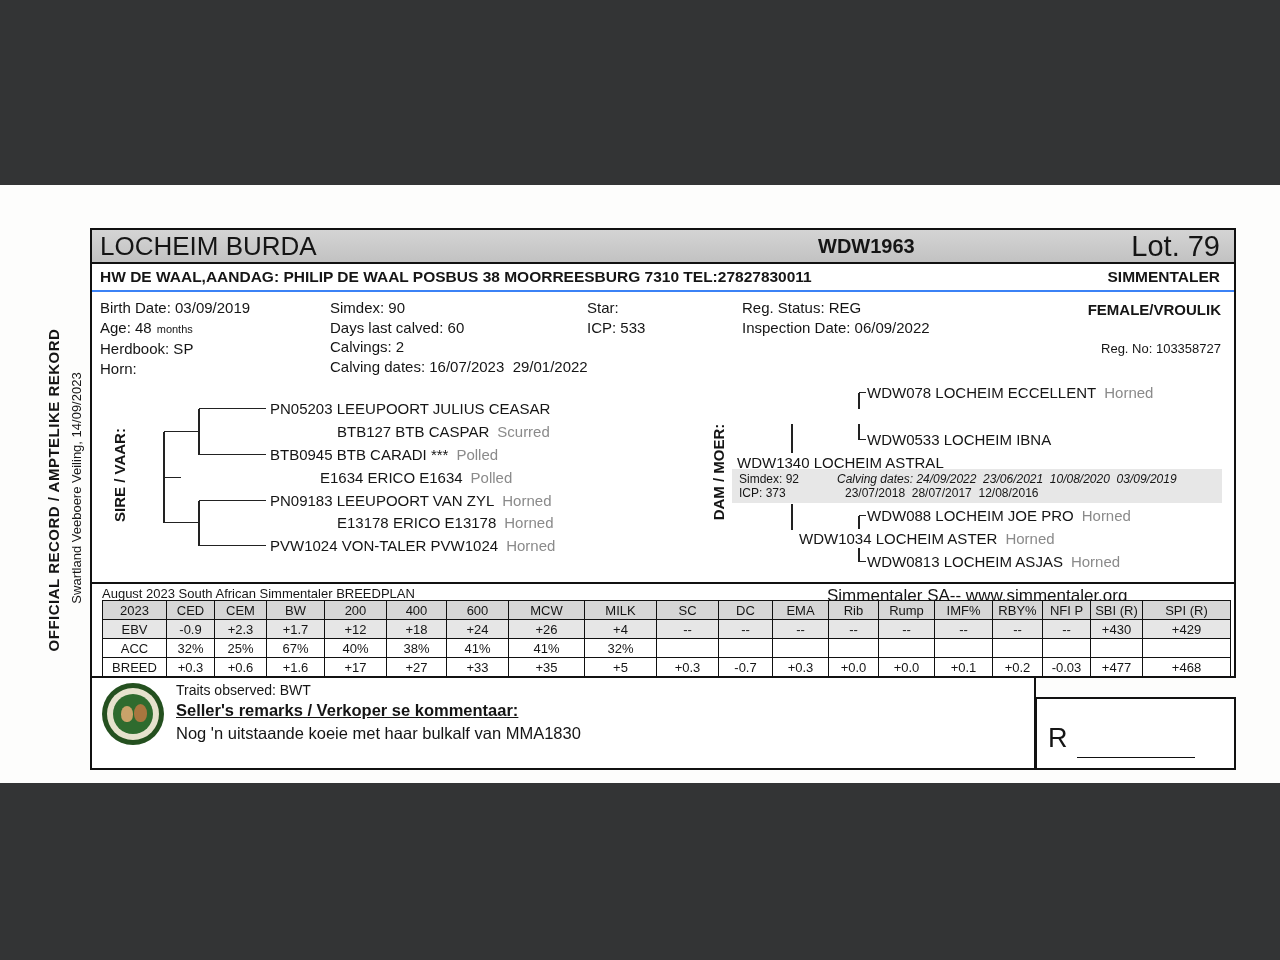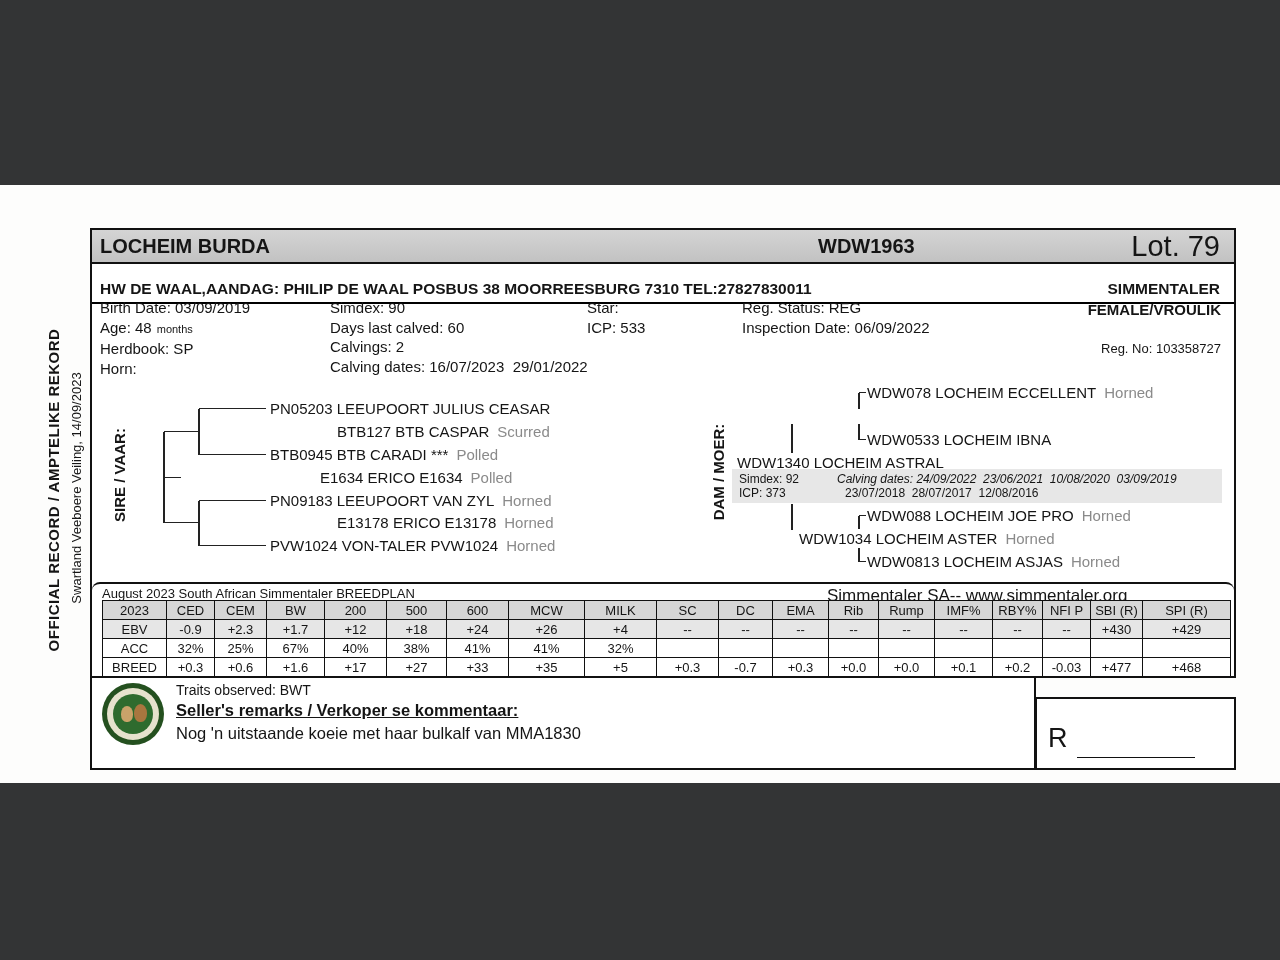--- a/index.html
+++ b/index.html
@@ -10,24 +10,24 @@
   .band.top { top:0; height:185px; }
   .band.bottom { top:783px; height:177px; }
   .paper { position:absolute; left:0; top:185px; width:1280px; height:598px; background:#fdfdfc; }
 
   .vert { position:absolute; white-space:nowrap; transform:translate(-50%,-50%) rotate(-90deg); }
   .vert.official { left:53px; top:490px; font-size:15px; font-weight:bold; letter-spacing:.5px; }
   .vert.event { left:76px; top:488px; font-size:13px; }
 
   .doc { position:absolute; left:90px; top:228px; width:1146px; height:450px; border:2px solid #111; background:#fff; }
   .titlebar { position:absolute; left:0; top:0; width:100%; height:34px; background:linear-gradient(180deg,#d4d4d4,#c2c2c2); border-bottom:2px solid #111; }
-  .titlebar .name { position:absolute; left:8px; top:0; line-height:32px; font-size:20px; font-weight:bold; }
+  .titlebar .name { position:absolute; left:8px; top:0; line-height:32px; font-size:26px; font-weight:normal; }
   .titlebar .aid { position:absolute; left:726px; top:0; line-height:32px; font-size:20px; font-weight:bold; }
   .titlebar .lot { position:absolute; right:14px; top:0; line-height:32px; font-size:29px; }
-  .ownerbar { position:absolute; left:0; top:34px; width:100%; height:28px; border-bottom:2px solid #000000; background:#fff;margin-top:12px; }
+  .ownerbar { position:absolute; left:0; top:34px; width:100%; height:28px; border-bottom:2px solid #3b82f6; background:#fff; }
   .ownerbar .owner { position:absolute; left:8px; top:0; line-height:26px; font-size:15.5px; font-weight:bold; }
   .ownerbar .breed { position:absolute; right:14px; top:0; line-height:26px; font-size:15.5px; font-weight:bold; }
 
   .iline { font-size:15px; line-height:19.5px; }
   .iline span { white-space:pre; }
   .icol { position:absolute; top:68px; }
   .ic1 { left:8px; } .ic2 { left:238px; } .ic3 { left:495px; } .ic4 { left:650px; }
   .small { font-size:11px; }
   .sex { position:absolute; right:13px; top:71px; font-size:15px; font-weight:bold; }
   .regno { position:absolute; right:13px; top:111px; font-size:13px; }
@@ -37,21 +37,21 @@
   .plabel.sire { left:27px; top:95px; }
   .plabel.dam { left:626px; top:92px; }
   .prow { position:absolute; white-space:nowrap; font-size:15px; line-height:19px; }
   .phorn { color:#8a8a8a; margin-left:8px; }
   .treelines { position:absolute; left:0; top:0; }
   .daminfo { position:absolute; left:640px; top:89px; width:490px; height:34px; background:#e7e7e7; font-size:12px; }
   .daminfo div { position:absolute; white-space:pre; line-height:14px; }
   .di-simdex { left:7px; top:3px; } .di-icp { left:7px; top:17px; }
   .di-c1 { left:105px; top:3px;font-style:italic; } .di-c2 { left:113px; top:17px; }
 
-  .bp-strip { position:absolute; left:0; top:352px; width:100%; height:18px; border-top:2px solid #111;border-radius:8px; }
+  .bp-strip { position:absolute; left:0; top:352px; width:100%; height:18px; border-top:2px solid #111; }
   .bp-strip .t1 { position:absolute; left:10px; top:2px; font-size:13px; }
   .bp-strip .t2 { position:absolute; left:710px; top:2px; font-size:17px;margin-left:25px; }
   .bp-table { position:absolute; left:10px; top:370px; width:1128px; border-collapse:collapse; table-layout:fixed; }
   .bp-table th, .bp-table td { border:1px solid #111; font-size:13px; font-weight:normal; text-align:center; height:19px; padding:0; overflow:hidden; white-space:nowrap; }
   .bp-table thead th { background:#d6d6d6; }
   .bp-table tr.r0 td { background:#e6e6e6; }
   .bp-table tr.r1 td, .bp-table tr.r2 td { background:#fff; }
 
   .remarks { position:absolute; left:90px; top:678px; width:946px; height:92px; border:2px solid #111; border-top:none; background:#fff; }
   .traits { position:absolute; left:84px; top:4px; font-size:14px; }
@@ -192,21 +192,21 @@
           <col style="width: 52px;">
           <col style="width: 88px;">
         </colgroup>
       <thead>
           <tr>
             <th>2023</th>
             <th>CED</th>
             <th>CEM</th>
             <th>BW</th>
             <th>200</th>
-            <th>500</th>
+            <th>400</th>
             <th>600</th>
             <th>MCW</th>
             <th>MILK</th>
             <th>SC</th>
             <th>DC</th>
             <th>EMA</th>
             <th>Rib</th>
             <th>Rump</th>
             <th>IMF%</th>
             <th>RBY%</th>

